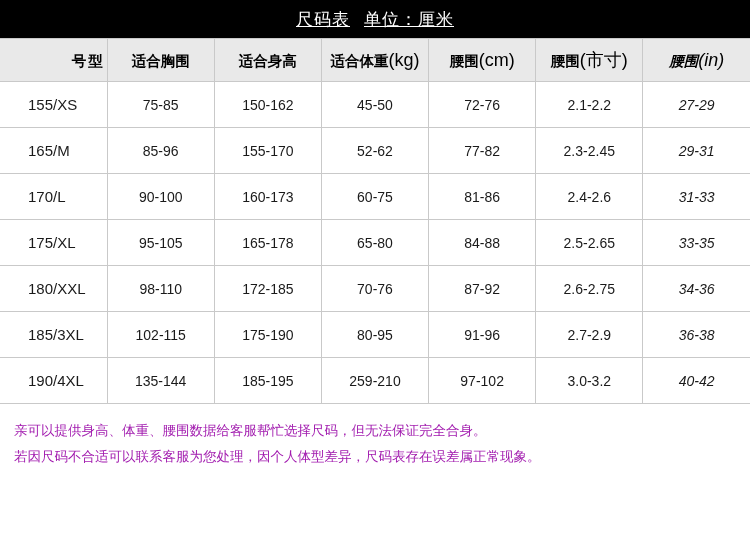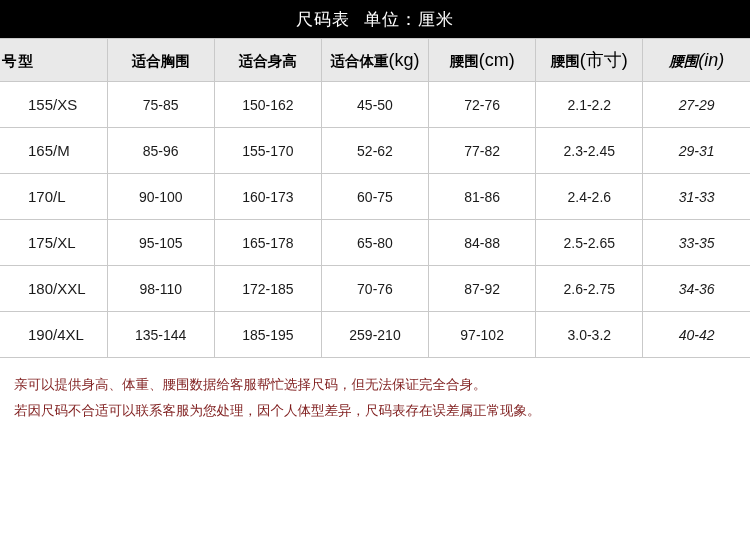--- a/index.html
+++ b/index.html
@@ -22,20 +22,21 @@
   }
   .title-bar {
     height: 38px;
     background: #000000;
     color: #ffffff;
     display: flex;
     align-items: center;
     justify-content: center;
     font-size: 17px;
     letter-spacing: 1px;
+    text-decoration: underline;
   }
   .title-bar .t-main { font-weight: normal; }
   .title-bar .t-unit { margin-left: 14px; }
   table.size-table {
     border-collapse: collapse;
     width: 750px;
     table-layout: fixed;
   }
   table.size-table td {
     border: 1px solid #c9c9c9;
@@ -57,31 +58,31 @@
   table.size-table tr.head-row td .unit-small {
     font-weight: normal;
     font-size: 18px;
   }
   table.size-table td.col-model {
     text-align: left;
     padding-left: 28px;
     font-size: 15px;
   }
   table.size-table tr.head-row td.col-model {
-    text-align: left;
+    text-align: right;
     padding-left: 2px;
     letter-spacing: 2px;
   }
   table.size-table td:first-child { border-left: none; }
   table.size-table td:last-child { border-right: none; font-style: italic; }
   .notes {
     padding: 14px 14px 0 14px;
     font-size: 13.5px;
     line-height: 26px;
-    color: #7f1d1d;
+    color: #a21caf;
   }
   .notes div { white-space: nowrap; }
 </style>
 </head>
 <body>
 
 <div class="sheet">
 
   <div class="title-bar">
     <span class="t-main">尺码表</span>
@@ -139,20 +140,29 @@
       <tr>
         <td class="col-model">180/XXL</td>
         <td>98-110</td>
         <td>172-185</td>
         <td>70-76</td>
         <td>87-92</td>
         <td>2.6-2.75</td>
         <td>34-36</td>
       </tr>
       <tr>
+        <td class="col-model">185/3XL</td>
+        <td>102-115</td>
+        <td>175-190</td>
+        <td>80-95</td>
+        <td>91-96</td>
+        <td>2.7-2.9</td>
+        <td>36-38</td>
+      </tr>
+      <tr>
         <td class="col-model">190/4XL</td>
         <td>135-144</td>
         <td>185-195</td>
         <td>259-210</td>
         <td>97-102</td>
         <td>3.0-3.2</td>
         <td>40-42</td>
       </tr>
     </tbody>
   </table>

